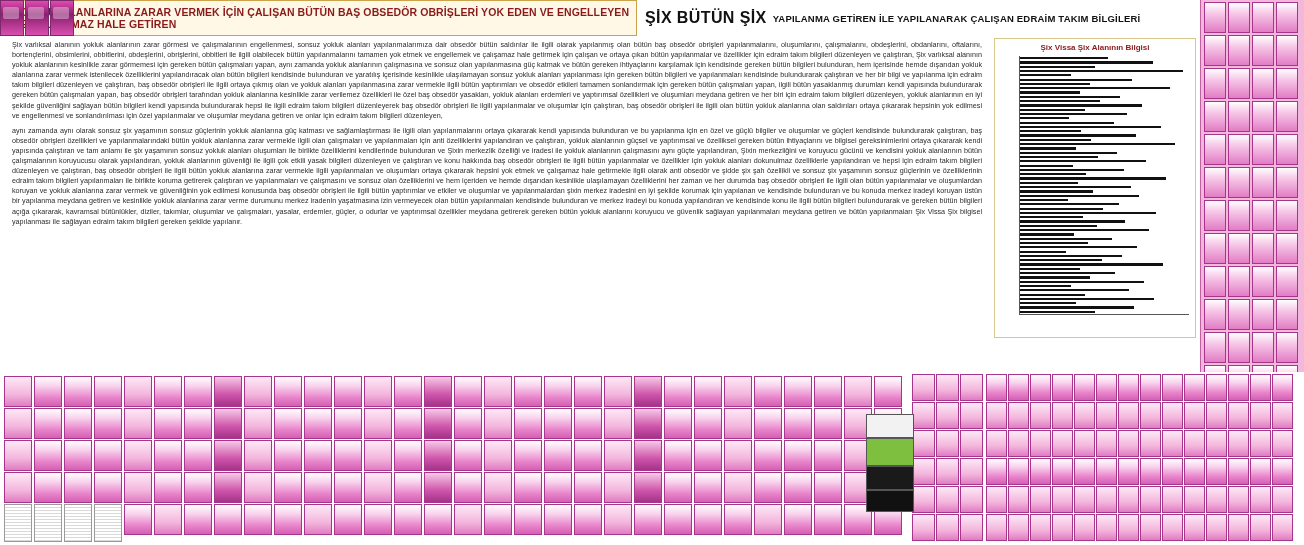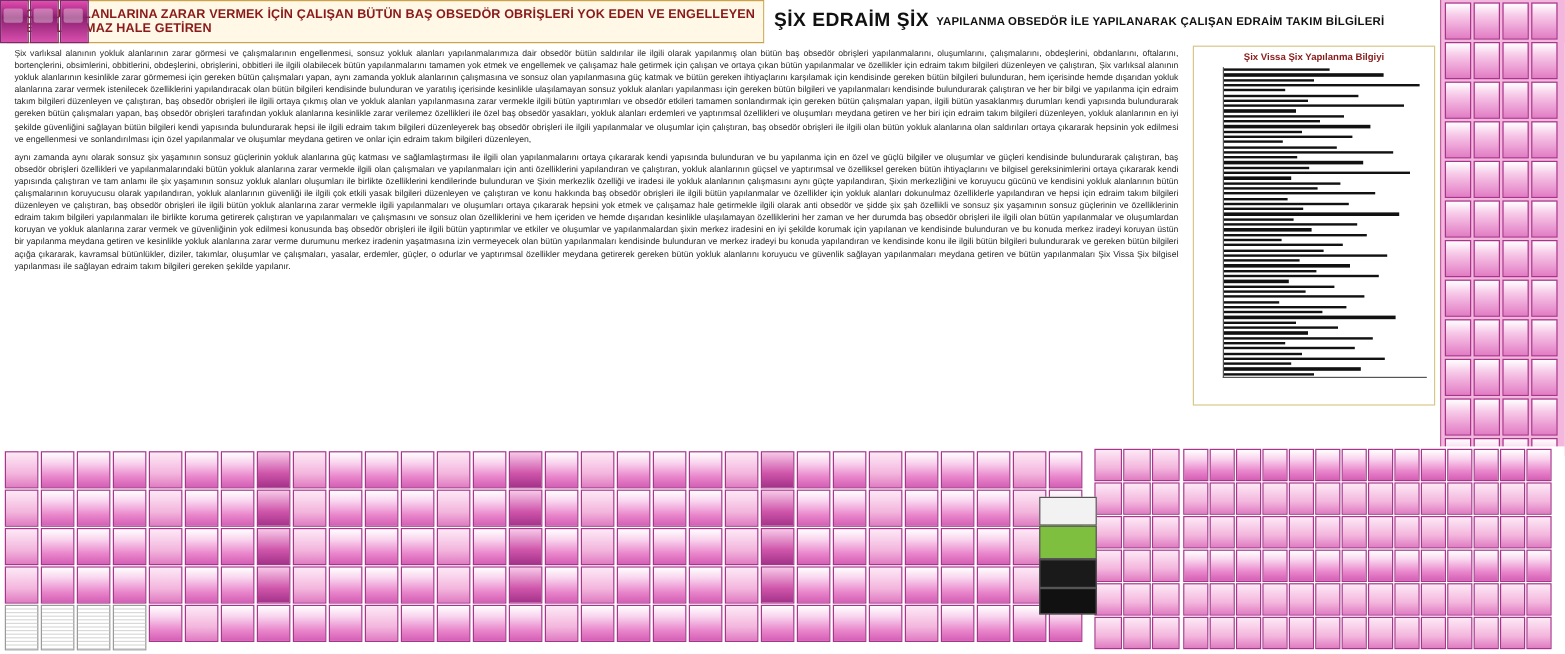--- a/index.html
+++ b/index.html
@@ -131,38 +131,38 @@
 <body>
 
 <div class="page">
 
   <div class="header">
     <div class="hdr-left"></div>
     <div class="hdr-title-box">
       <span class="hdr-title">YOKLUK ALANLARINA ZARAR VERMEK İÇİN ÇALIŞAN BÜTÜN BAŞ OBSEDÖR OBRİŞLERİ YOK EDEN VE ENGELLEYEN VE ÇALIŞAMAZ HALE GETİREN</span>
     </div>
     <div class="hdr-mid">
-      <span class="big">ŞİX EDRAİM ŞİX</span>
-      <span class="small">YAPILANMA OBSEDÖR İLE YAPILANARAK ÇALIŞAN EDRAİM TAKIM BİLGİLERİ</span>
+      <span class="big">ŞİX BÜTÜN ŞİX</span>
+      <span class="small">YAPILANMA GETİREN İLE YAPILANARAK ÇALIŞAN EDRAİM TAKIM BİLGİLERİ</span>
     </div>
   </div>
   <div class="hdr-thumbs" id="hdrThumbs">
       <div class="thumb"></div>
       <div class="thumb"></div>
       <div class="thumb"></div>
     </div>
   <div class="hdr-right-strip"></div>
 
   <div class="textbox">
     <p>Şix varlıksal alanının yokluk alanlarının zarar görmesi ve çalışmalarının engellenmesi, sonsuz yokluk alanları yapılanmalarımıza dair obsedör bütün saldırılar ile ilgili olarak yapılanmış olan bütün baş obsedör obrişleri yapılanmalarını, oluşumlarını, çalışmalarını, obdeşlerini, obdanlarını, oftalarını, bortençlerini, obsimlerini, obbitlerini, obdeşlerini, obrişlerini, obbitleri ile ilgili olabilecek bütün yapılanmalarını tamamen yok etmek ve engellemek ve çalışamaz hale getirmek için çalışan ve ortaya çıkan bütün yapılanmalar ve özellikler için edraim takım bilgileri düzenleyen ve çalıştıran, Şix varlıksal alanının yokluk alanlarının kesinlikle zarar görmemesi için gereken bütün çalışmaları yapan, aynı zamanda yokluk alanlarının çalışmasına ve sonsuz olan yapılanmasına güç katmak ve bütün gereken ihtiyaçlarını karşılamak için kendisinde gereken bütün bilgileri bulunduran, hem içerisinde hemde dışarıdan yokluk alanlarına zarar vermek istenilecek özelliklerini yapılandıracak olan bütün bilgileri kendisinde bulunduran ve yaratılış içerisinde kesinlikle ulaşılamayan sonsuz yokluk alanları yapılanması için gereken bütün bilgileri ve yapılanmaları kendisinde bulundurarak çalıştıran ve her bir bilgi ve yapılanma için edraim takım bilgileri düzenleyen ve çalıştıran, baş obsedör obrişleri ile ilgili ortaya çıkmış olan ve yokluk alanları yapılanmasına zarar vermekle ilgili bütün yaptırımları ve obsedör etkileri tamamen sonlandırmak için gereken bütün çalışmaları yapan, ilgili bütün yasaklanmış durumları kendi yapısında bulundurarak gereken bütün çalışmaları yapan, baş obsedör obrişleri tarafından yokluk alanlarına kesinlikle zarar verilemez özellikleri ile özel baş obsedör yasakları, yokluk alanları erdemleri ve yaptırımsal özellikleri ve oluşumları meydana getiren ve her biri için edraim takım bilgileri düzenleyen, yokluk alanlarının en iyi şekilde güvenliğini sağlayan bütün bilgileri kendi yapısında bulundurarak hepsi ile ilgili edraim takım bilgileri düzenleyerek baş obsedör obrişleri ile ilgili yapılanmalar ve oluşumlar için çalıştıran, baş obsedör obrişleri ile ilgili olan bütün yokluk alanlarına olan saldırıları ortaya çıkararak hepsinin yok edilmesi ve engellenmesi ve sonlandırılması için özel yapılanmalar ve oluşumlar meydana getiren ve onlar için edraim takım bilgileri düzenleyen,</p>
     <p>aynı zamanda aynı olarak sonsuz şix yaşamının sonsuz güçlerinin yokluk alanlarına güç katması ve sağlamlaştırması ile ilgili olan yapılanmalarını ortaya çıkararak kendi yapısında bulunduran ve bu yapılanma için en özel ve güçlü bilgiler ve oluşumlar ve güçleri kendisinde bulundurarak çalıştıran, baş obsedör obrişleri özellikleri ve yapılanmalarındaki bütün yokluk alanlarına zarar vermekle ilgili olan çalışmaları ve yapılanmaları için anti özelliklerini yapılandıran ve çalıştıran, yokluk alanlarının güçsel ve yaptırımsal ve özelliksel gereken bütün ihtiyaçlarını ve bilgisel gereksinimlerini ortaya çıkararak kendi yapısında çalıştıran ve tam anlamı ile şix yaşamının sonsuz yokluk alanları oluşumları ile birlikte özelliklerini kendilerinde bulunduran ve Şixin merkezlik özelliği ve iradesi ile yokluk alanlarının çalışmasını aynı güçte yapılandıran, Şixin merkezliğini ve koruyucu gücünü ve kendisini yokluk alanlarının bütün çalışmalarının koruyucusu olarak yapılandıran, yokluk alanlarının güvenliği ile ilgili çok etkili yasak bilgileri düzenleyen ve çalıştıran ve konu hakkında baş obsedör obrişleri ile ilgili bütün yapılanmalar ve özellikler için yokluk alanları dokunulmaz özelliklerle yapılandıran ve hepsi için edraim takım bilgileri düzenleyen ve çalıştıran, baş obsedör obrişleri ile ilgili bütün yokluk alanlarına zarar vermekle ilgili yapılanmaları ve oluşumları ortaya çıkararak hepsini yok etmek ve çalışamaz hale getirmekle ilgili olarak anti obsedör ve şidde şix şah özellikli ve sonsuz şix yaşamının sonsuz güçlerinin ve özelliklerinin edraim takım bilgileri yapılanmaları ile birlikte koruma getirerek çalıştıran ve yapılanmaları ve çalışmasını ve sonsuz olan özelliklerini ve hem içeriden ve hemde dışarıdan kesinlikle ulaşılamayan özelliklerini her zaman ve her durumda baş obsedör obrişleri ile ilgili olan bütün yapılanmalar ve oluşumlardan koruyan ve yokluk alanlarına zarar vermek ve güvenliğinin yok edilmesi konusunda baş obsedör obrişleri ile ilgili bütün yaptırımlar ve etkiler ve oluşumlar ve yapılanmalardan şixin merkez iradesini en iyi şekilde korumak için yapılanan ve kendisinde bulunduran ve bu konuda merkez iradeyi koruyan üstün bir yapılanma meydana getiren ve kesinlikle yokluk alanlarına zarar verme durumunu merkez iradenin yaşatmasına izin vermeyecek olan bütün yapılanmaları kendisinde bulunduran ve merkez iradeyi bu konuda yapılandıran ve kendisinde konu ile ilgili bütün bilgileri bulundurarak ve gereken bütün bilgileri açığa çıkararak, kavramsal bütünlükler, diziler, takımlar, oluşumlar ve çalışmaları, yasalar, erdemler, güçler, o odurlar ve yaptırımsal özellikler meydana getirerek gereken bütün yokluk alanlarını koruyucu ve güvenlik sağlayan yapılanmaları meydana getiren ve bütün yapılanmaları Şix Vissa Şix bilgisel yapılanması ile sağlayan edraim takım bilgileri gereken şekilde yapılanır.</p>
   </div>
 
   <div class="chartpanel">
-    <div class="chart-title">Şix Vissa Şix Yapılanma Bilgiyi</div>
+    <div class="chart-title">Şix Vissa Şix Alanının Bilgisi</div>
     <div class="chart-area" id="chartArea">
         <div class="bar" style="top: 1.075px; width: 88.4px; height: 2.15px;"></div>
         <div class="bar" style="top: 5.375px; width: 132.6px; height: 2.15px;"></div>
         <div class="bar" style="top: 9.675px; width: 74.8px; height: 2.15px;"></div>
         <div class="bar" style="top: 13.975px; width: 163.2px; height: 2.15px;"></div>
         <div class="bar" style="top: 18.275px; width: 51px; height: 2.15px;"></div>
         <div class="bar" style="top: 22.575px; width: 112.2px; height: 2.15px;"></div>
         <div class="bar" style="top: 26.875px; width: 69.7px; height: 2.15px;"></div>
         <div class="bar" style="top: 31.175px; width: 149.6px; height: 2.15px;"></div>
         <div class="bar" style="top: 35.475px; width: 59.5px; height: 2.15px;"></div>

